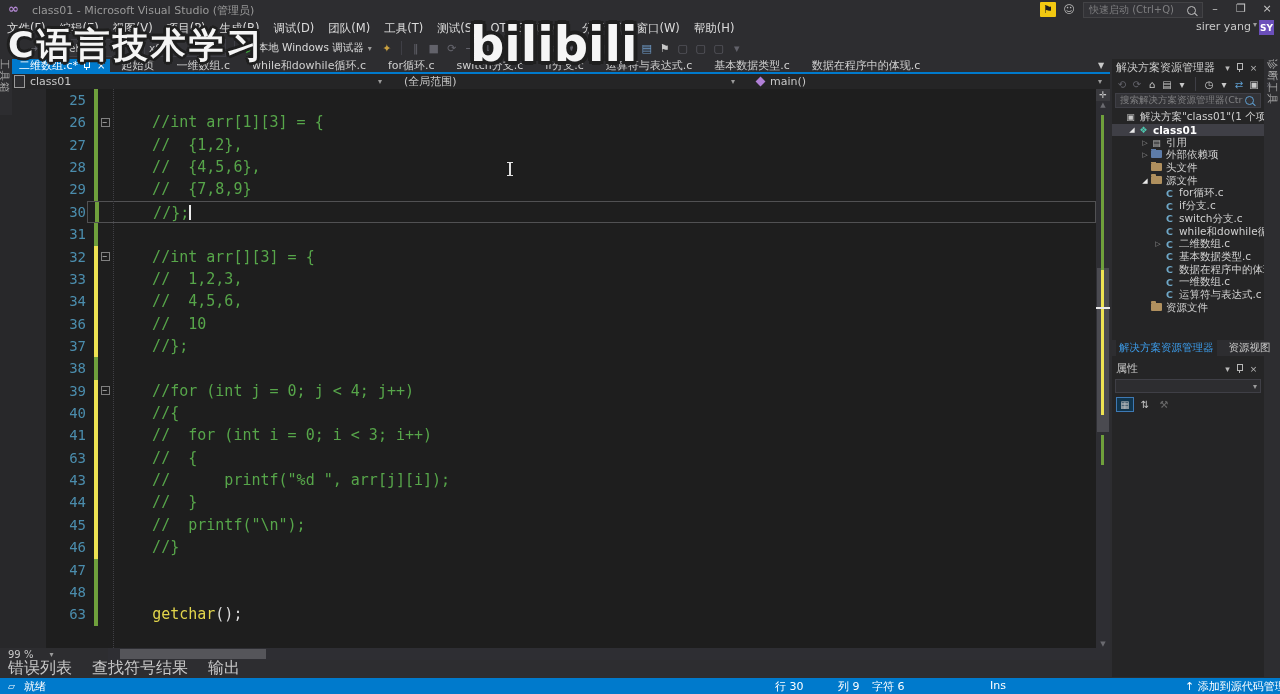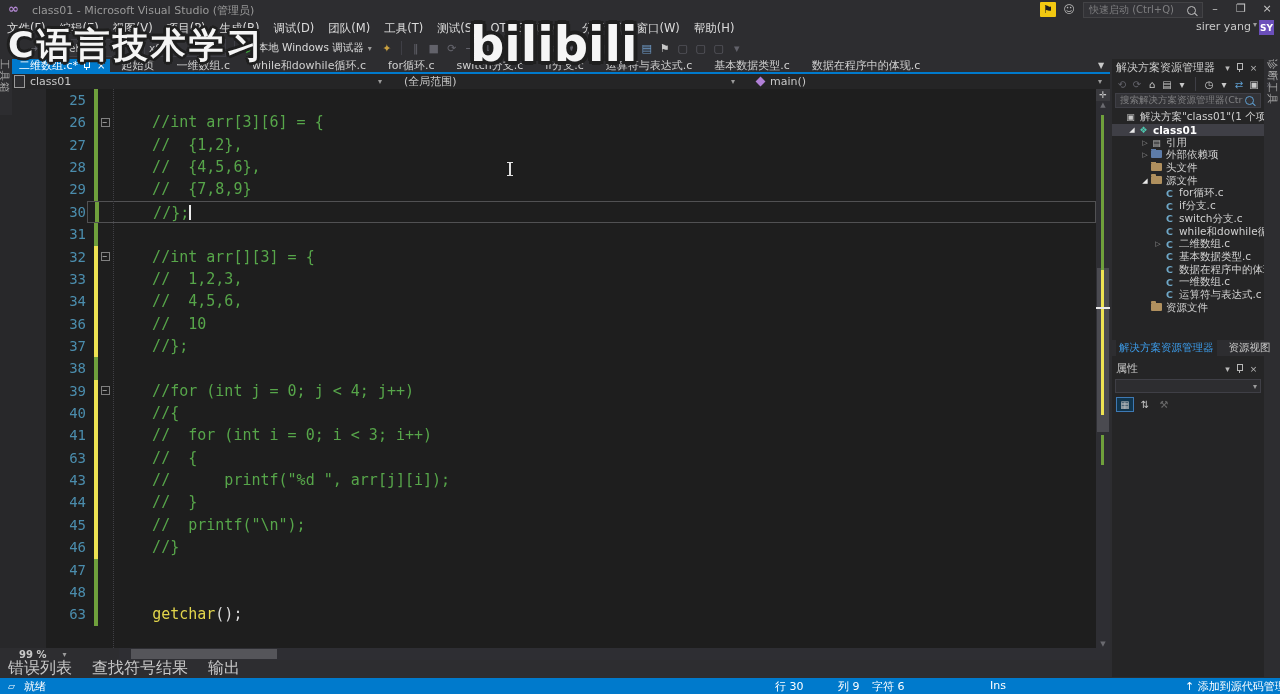--- a/index.html
+++ b/index.html
@@ -85,21 +85,21 @@
   .vscroll{position:absolute;left:1096px;top:0;width:14px;height:559px;background:#2e2e33;}
   .vs-split{position:absolute;left:0;top:0;width:14px;height:12px;background:#3a3a3e;color:#c8c8c8;font-size:9px;text-align:center;line-height:12px;}
   .vs-up{position:absolute;left:0;top:12px;width:14px;text-align:center;font-size:7px;color:#6a6a70;}
   .vs-down{position:absolute;left:0;bottom:0px;width:14px;text-align:center;font-size:7px;color:#6a6a70;}
   .vs-thumb{position:absolute;left:1px;width:12px;top:179px;height:164px;background:#4a4a50;}
   .ann{position:absolute;left:5px;width:3px;}
   .ann-caret{position:absolute;left:0;width:14px;height:2px;background:#e8e8e8;top:218px;}
 
   
   .hscroll{position:absolute;left:0;top:648px;width:1110px;height:12px;background:#2d2d30;display:flex;align-items:center;}
-  .zoom-ctl{width:100px;font-size:10px;color:#c8c8c8;padding-left:19px;display:flex;gap:16px;align-items:center;flex:none;font-weight:bold;}
+  .zoom-ctl{width:100px;font-size:10px;color:#c8c8c8;padding-left:8px;display:flex;gap:16px;align-items:center;flex:none;}
   .h-track{flex:1;height:12px;background:#2e2e33;position:relative;}
   .h-thumb{position:absolute;left:12px;top:1px;width:146px;height:10px;background:#55555a;}
 
   
   .panelbar{position:absolute;left:0;top:660px;width:1280px;height:17px;background:#2d2d30;display:flex;align-items:center;gap:20px;padding-left:8px;}
   .panel-tab{font-size:16px;color:#c8c8c8;white-space:nowrap;}
 
   
   .statusbar{position:absolute;left:0;top:678px;width:1280px;height:16px;background:#007acc;color:#fff;font-size:11px;}
   .sb{position:absolute;top:1px;white-space:nowrap;}
@@ -309,21 +309,21 @@
             <div class="ed-code"></div>
           </div>
         </div>
         <div class="ed-row">
           <span class="ed-num">26</span>
           <div class="ed-rest">
             <div class="ed-bar bar-green"></div>
             <div class="ed-fold">
               <div class="fold-box">−</div>
             </div>
-            <div class="ed-code"><span class="c-comment">    //int arr[3][6] = {</span></div>
+            <div class="ed-code"><span class="c-comment">    //int arr[1][3] = {</span></div>
           </div>
         </div>
         <div class="ed-row">
           <span class="ed-num">27</span>
           <div class="ed-rest">
             <div class="ed-bar bar-green"></div>
             <div class="ed-fold"></div>
             <div class="ed-code"><span class="c-comment">    //  {1,2},</span></div>
           </div>
         </div>

